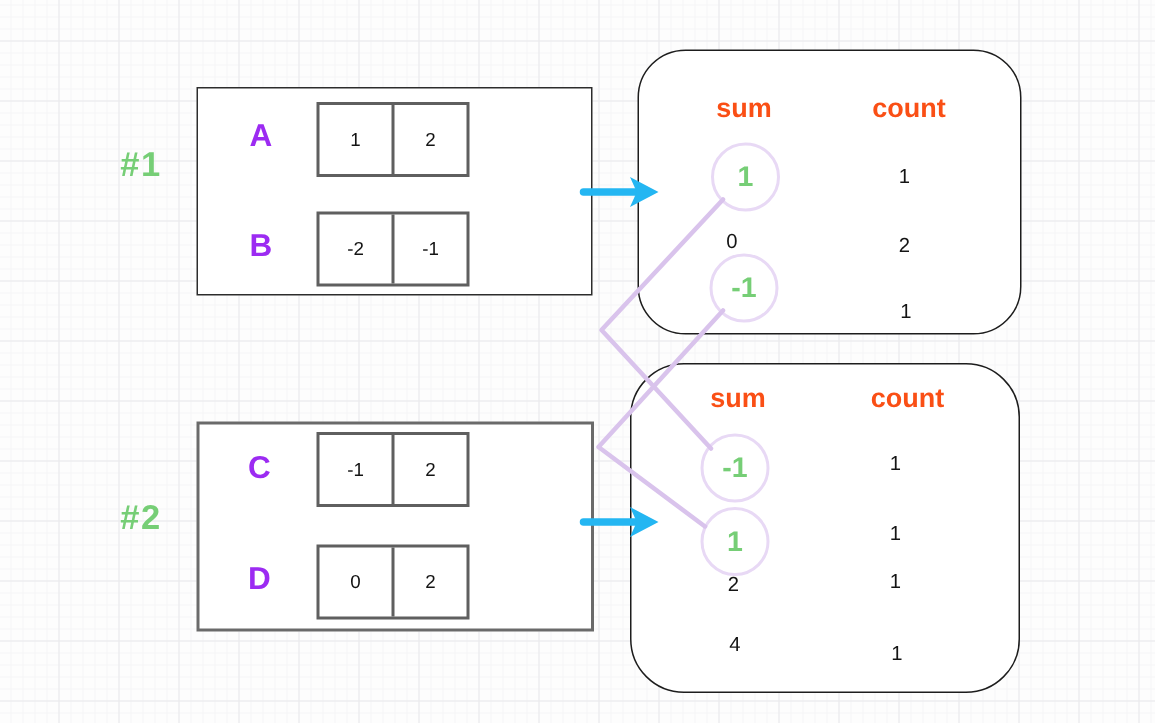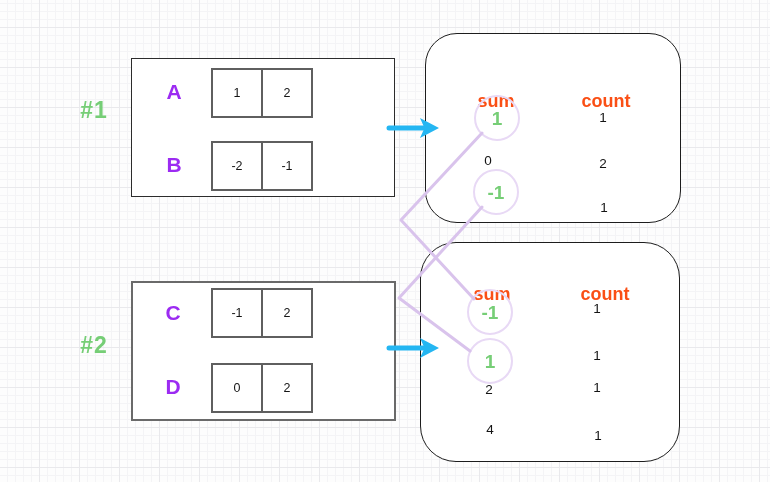--- a/index.html
+++ b/index.html
@@ -30,21 +30,21 @@
   .center{position:absolute;transform:translate(-50%,-50%);white-space:nowrap;line-height:1;}
   .exlabel{color:var(--green);font-size:23px;font-weight:700;letter-spacing:1px;}
   .letter{color:var(--purple);font-size:21px;font-weight:600;}
   .inputbox{position:absolute;background:#fff;border:1.6px solid #2c2c2c;box-sizing:border-box;}
   .inputbox.gray{border:2px solid #6a6a6a;}
   .cells{position:absolute;display:flex;background:#fff;border:2px solid var(--cellborder);box-sizing:border-box;}
   .cell{width:48px;height:46px;display:flex;align-items:center;justify-content:center;
         font-size:12.5px;font-weight:500;color:var(--ink);}
   .cell + .cell{border-left:2px solid var(--cellborder);}
   .resultbox{position:absolute;background:#fff;border:1.7px solid #1d1d1d;box-sizing:border-box;}
-  .colhead{color:var(--orange);font-size:18px;font-weight:600;margin-top:29px;}
+  .colhead{color:var(--orange);font-size:18px;font-weight:600;}
   .sumplain{color:var(--ink);font-size:13.5px;font-weight:500;}
   .countval{color:var(--ink);font-size:13.5px;font-weight:500;}
   .circled{
     width:42px;height:42px;border:2px solid var(--circle);border-radius:50%;
     display:flex;align-items:center;justify-content:center;
     color:var(--green);font-size:19px;font-weight:600;background:transparent;
   }
   svg.overlay{position:absolute;left:0;top:0;z-index:5;pointer-events:none;}
   .conn{stroke:var(--lavender);stroke-width:3;fill:none;stroke-linejoin:round;stroke-linecap:round;}
   .arrowshaft{stroke:var(--cyan);stroke-width:5;stroke-linecap:round;}

